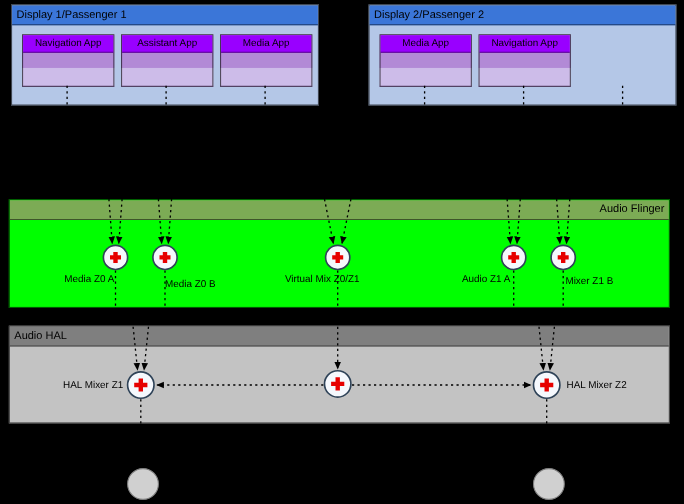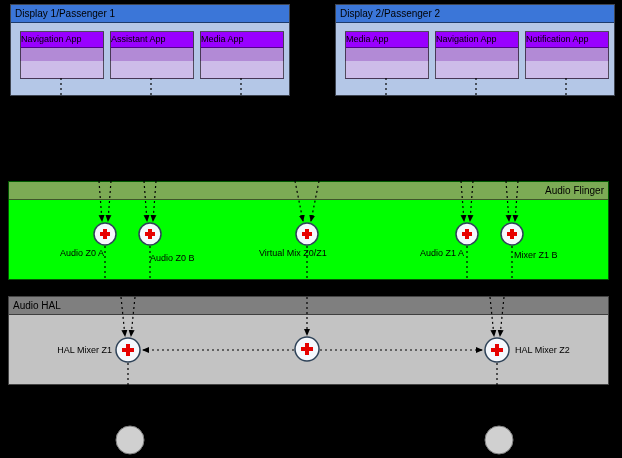--- a/index.html
+++ b/index.html
@@ -7,21 +7,21 @@
   .canvas{
     position:relative;width:622px;height:458px;overflow:hidden;
     background:var(--background,#000);
     font-family:"Liberation Sans", sans-serif;color:#000;
   }
   
   .display{position:absolute;width:280px;height:92px;background:var(--display-body,#b4c7e7);border:1px solid rgba(0,0,0,.65);}
   .display-header{height:18px;line-height:17px;padding:0 4px;font-size:10px;background:var(--display-header,#3b76d8);border-bottom:1px solid rgba(0,0,0,.5);}
   .app{position:absolute;top:26px;width:84px;height:48px;border:1px solid rgba(0,0,0,.6);
        background:linear-gradient(to bottom, var(--app-body,#b28ad6) 0 64%, var(--app-body-light,#cdbce9) 64% 100%);}
-  .app-header{height:16px;line-height:15px;font-size:9px;background:var(--app-header,#9900ff);border-bottom:1px solid rgba(0,0,0,.45);overflow:hidden;white-space:nowrap;}
+  .app-header{height:16px;line-height:15px;font-size:9px;text-align:center;background:var(--app-header,#9900ff);border-bottom:1px solid rgba(0,0,0,.45);overflow:hidden;white-space:nowrap;}
   
   .band{position:absolute;left:8px;width:601px;border:1px solid rgba(0,0,0,.65);}
   .band-header{height:18px;line-height:17px;padding:0 4px;font-size:10px;border-bottom:1px solid rgba(0,0,0,.5);}
   .flinger{top:181px;height:99px;background:var(--flinger-body,#00ff00);text-align:right;}
   .flinger .band-header{background:var(--flinger-header,#7cab55);}
   .hal{top:296px;height:89px;background:var(--hal-body,#c3c3c3);}
   .hal .band-header{background:var(--hal-header,#7f7f7f);}
   
   .lbl{position:absolute;font-size:9px;line-height:10px;color:#000;z-index:6;}
   
@@ -57,36 +57,32 @@
   <div class="display" style="left:335px;top:4px">
     <div class="display-header">Display 2/Passenger 2</div>
     <div class="app" style="left:9px">
       <div class="app-header">Media App</div>
       <div></div>
     </div>
     <div class="app" style="left:99px">
       <div class="app-header">Navigation App</div>
       <div></div>
     </div>
-    <div class="app" style="left:189px">
-      <div class="app-header">Notification App</div>
-      <div></div>
-    </div>
   </div>
 
   <div class="band flinger">
     <div class="band-header">Audio Flinger</div>
   </div>
 
   <div class="band hal">
     <div class="band-header">Audio HAL</div>
   </div>
 
-  <div class="lbl" style="left:38px;top:248px;width:66px;text-align:right">Audio Z0 A</div>
-  <div class="lbl" style="left:150px;top:253px;width:72px">Audio Z0 B</div>
+  <div class="lbl" style="left:38px;top:248px;width:66px;text-align:right">Media Z0 A</div>
+  <div class="lbl" style="left:150px;top:253px;width:72px">Media Z0 B</div>
   <div class="lbl" style="left:259px;top:248px;width:96px;text-align:left">Virtual Mix Z0/Z1</div>
   <div class="lbl" style="left:402px;top:248px;width:62px;text-align:right">Audio Z1 A</div>
   <div class="lbl" style="left:514px;top:250px;width:72px">Mixer Z1 B</div>
 
   <div class="lbl" style="left:42px;top:345px;width:70px;text-align:right">HAL Mixer Z1</div>
   <div class="lbl" style="left:515px;top:345px;width:84px">HAL Mixer Z2</div>
 
   <svg class="overlay" width="622" height="458" viewBox="0 0 622 458">
     <defs>
       <marker id="arw" markerWidth="8" markerHeight="8" refX="6" refY="4" orient="auto" markerUnits="userSpaceOnUse">

